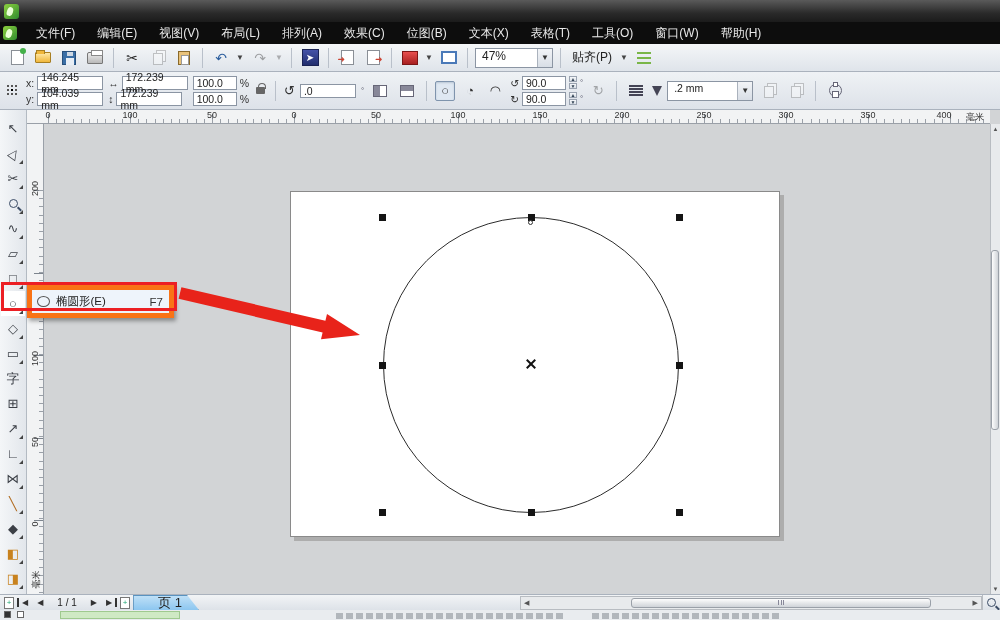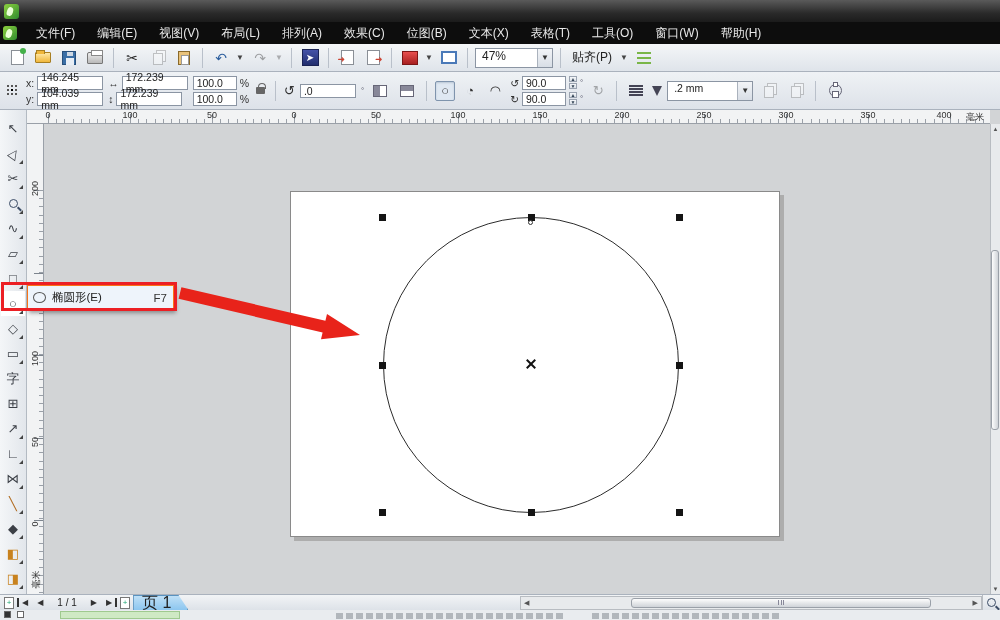--- a/index.html
+++ b/index.html
@@ -131,39 +131,39 @@
   #vscroll .varr { font-size:6px; color:#555; padding:2px 0; }
   #vthumb { position:absolute; left:991px; top:250px; width:8px; height:180px; background:linear-gradient(90deg,#fdfdfd,#cfd3d8); border:1px solid #9aa0a8; border-radius:3px; }
   #navrow { left:0; top:594px; width:1000px; height:16px; background:linear-gradient(#f2f4f6,#dde2e8); border-top:1px solid #aab2bd;
     display:flex; align-items:center; }
   .navleft { display:flex; align-items:center; gap:3px; padding:0 4px; width:520px; }
   .nbtn { font-size:8px; color:#333; padding:0 3px; }
   .nbtn.bar { border-left:2px solid #333; } .nbtn.bar2 { border-right:2px solid #333; }
   .ic-addpage { width:10px; height:12px; background:#fff; border:1px solid #777; position:relative; font-size:8px; line-height:10px; text-align:center; color:#2a7; }
   .pgcount { font-size:10px; padding:0 8px; }
   .pagetab { height:15px; background:linear-gradient(#bfe0f7,#8cc6f0); border:1px solid #5a93c0; border-bottom:none;
-    padding:0 16px 0 8px; font-size:16px; display:flex; align-items:center;
+    padding:0 16px 0 24px; font-size:13px; display:flex; align-items:center;
     clip-path:polygon(0 0,82% 0,100% 100%,0 100%); }
   #hscroll { width:462px; height:14px; background:#e8eaec; border:1px solid #b8bcc1; display:flex; align-items:center; justify-content:space-between; }
   #hscroll .harr { font-size:7px; color:#555; padding:0 3px; }
   #hthumb { width:300px; height:10px; margin-left:60px; background:linear-gradient(#fdfdfd,#cfd3d8); border:1px solid #9aa0a8; border-radius:3px;
     display:flex; align-items:center; justify-content:center; gap:1.5px; }
   #hthumb i { width:1px; height:5px; background:#889; }
   #zoomwinbtn { width:17px; height:15px; display:flex; align-items:center; justify-content:center; border-left:1px solid #b8bcc1; }
 
   
   #statusstrip { left:0; top:610px; width:1000px; height:10px; background:#e9ecef; overflow:hidden;
     display:flex; align-items:flex-start; gap:6px; padding:1px 4px; }
   .sw { width:7px; height:7px; border:1px solid #666; background:#fff; }
   .sw.b { background:#333; }
   .greenbar { width:120px; height:8px; background:#cfe9c4; border:1px solid #9fc98f; margin-left:30px; }
   .textblur { height:6px; margin-top:2px; background:repeating-linear-gradient(90deg,#9aa0a6 0 7px,transparent 7px 10px); opacity:.7; }
 
   
-  #flyout { left:27px; top:285px; width:147px; background:#fbfbfb; border:1px solid #f97316;
+  #flyout { left:27px; top:285px; width:147px; background:#fbfbfb; border:5px solid #f97316;
     box-shadow:2px 3px 4px rgba(0,0,0,.35); z-index:5; }
   .fo-row { height:23px; display:flex; align-items:center; gap:6px; padding:0 6px 0 5px; font-size:11.5px; }
   .fo-row.hl { background:#eef4fb; }
   .fo-ell { width:13px; height:11px; border:1.4px solid #555; border-radius:50%; }
   .fo-sc { margin-left:auto; color:#333;padding-left:32px; }
   #redbox { left:1px; top:282px; width:176px; height:29px; border:3px solid #ec1f24; z-index:6; background:transparent; }
   #arrow { left:165px; top:283px; width:210px; height:65px; z-index:6; }
 
   .clickable { cursor:pointer; }
 </style>

